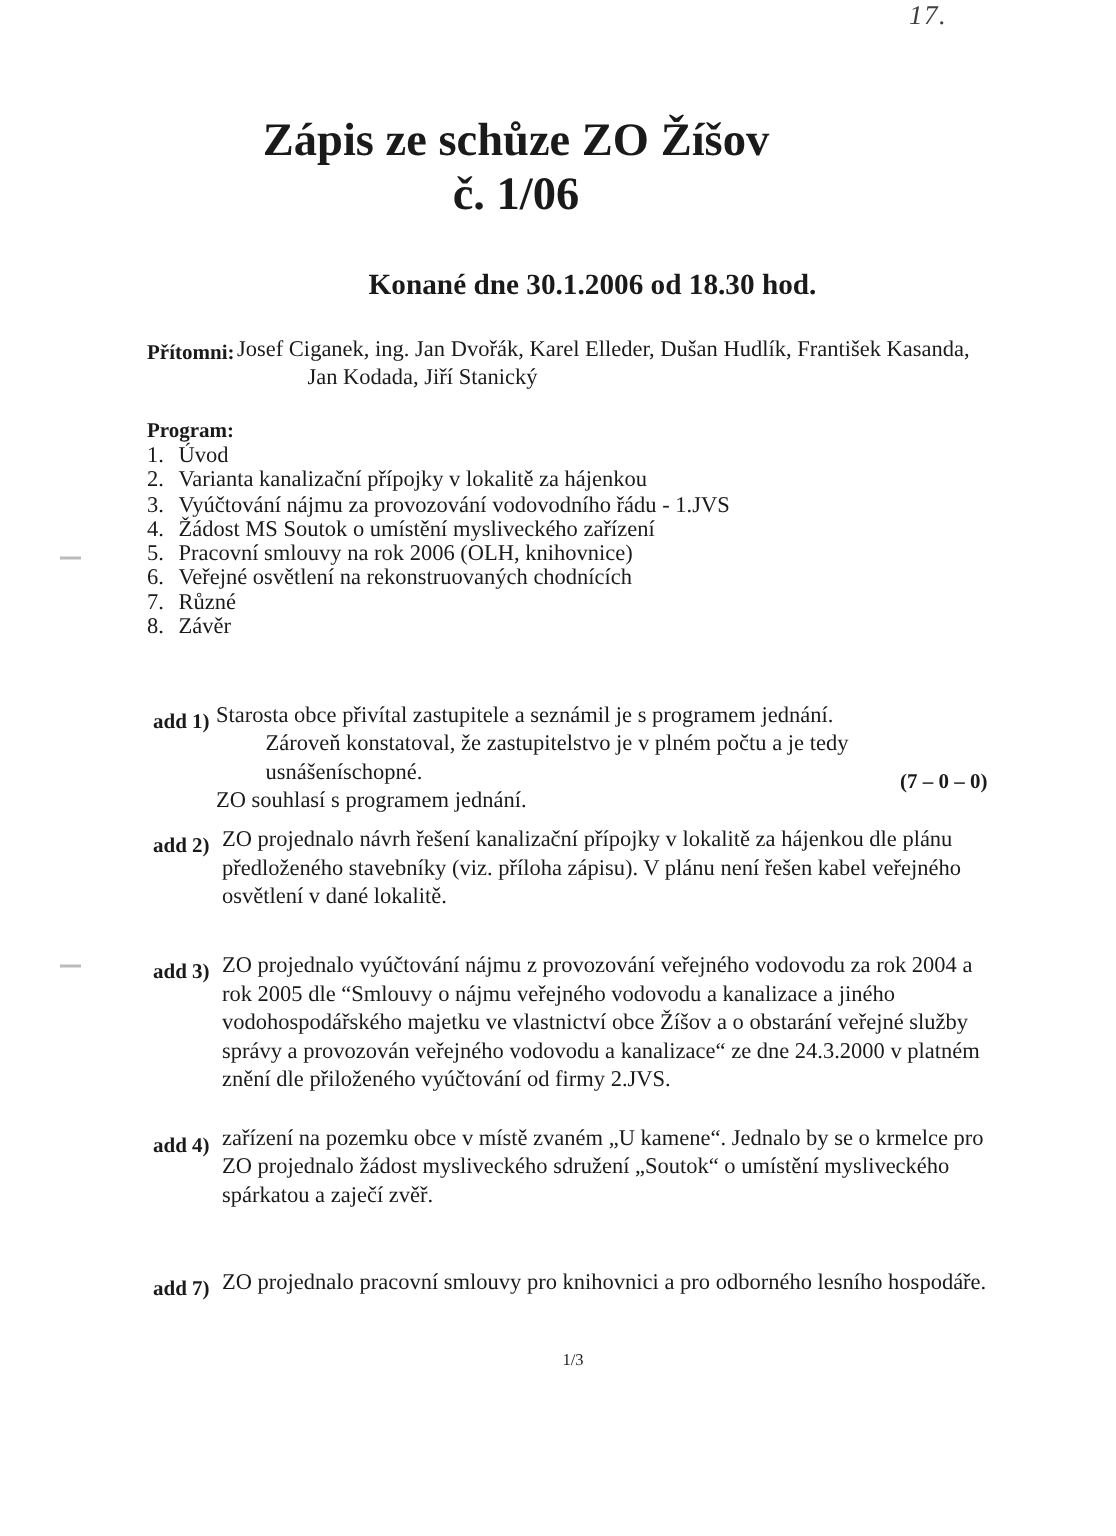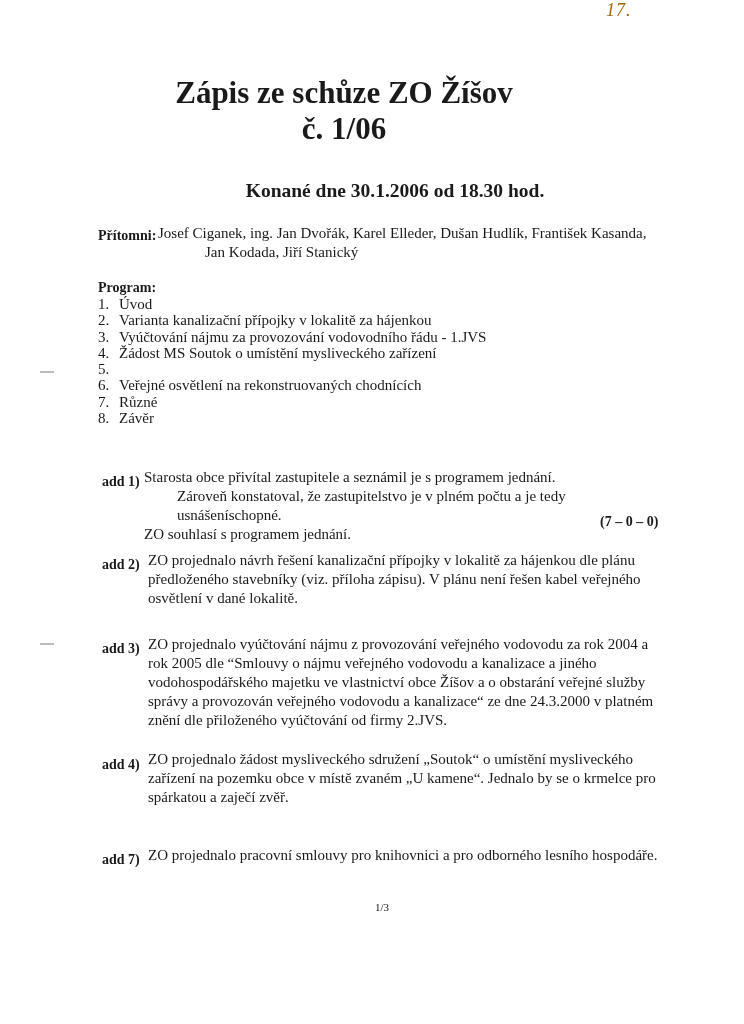--- a/index.html
+++ b/index.html
@@ -1,21 +1,21 @@
 <!DOCTYPE html>
 <html><head>
   <meta charset="utf-8">
   <style>
     html, body { margin: 0; padding: 0; }
     body {
       width: 744px; height: 1024px; background: #ffffff; position: relative; overflow: hidden;
       font-family: "Liberation Serif", "DejaVu Serif", serif; color: #1a1a1a;
     }
     .abs { position: absolute; }
-    .corner-mark { left: 606px; top: 0px; font-size: 18px; font-style: italic; color: #a16207; letter-spacing: 1px; }
+    .corner-mark { left: 606px; top: 0px; font-size: 18px; font-style: italic; color: #404040; letter-spacing: 1px; }
     .title { left: 0; width: 688px; text-align: center; font-weight: bold; font-size: 31px; line-height: 34px; }
     .title1 { top: 76px; }
     .title2 { top: 112px; }
     .meeting { left: 0; width: 790px; text-align: center; top: 180px; font-weight: bold; font-size: 19.5px; }
     .present-label { left: 98px; top: 228px; font-weight: bold; font-size: 14px; }
     .present-text { left: 158px; top: 224px; font-size: 15px; line-height: 19px; width: 500px; }
     .prog-label { left: 98px; top: 280px; font-weight: bold; font-size: 14px; }
     .prog-list { left: 98px; top: 296px; font-size: 15px; line-height: 16.3px; margin: 0; padding: 0; list-style: none; }
     .prog-list li { display: flex; }
     .prog-list .num { width: 21px; }
@@ -55,20 +55,21 @@
   <li>
       <span class="num">3.</span>
       <span>Vyúčtování nájmu za provozování vodovodního řádu - 1.JVS</span>
     </li>
   <li>
       <span class="num">4.</span>
       <span>Žádost MS Soutok o umístění mysliveckého zařízení</span>
     </li>
   <li>
       <span class="num">5.</span>
+      <span>Pracovní smlouvy na rok 2006 (OLH, knihovnice)</span>
     </li>
   <li>
       <span class="num">6.</span>
       <span>Veřejné osvětlení na rekonstruovaných chodnících</span>
     </li>
   <li>
       <span class="num">7.</span>
       <span>Různé</span>
     </li>
   <li>
@@ -96,22 +97,22 @@
 <div class="abs add-text" style="top:635px; left:148px;">
   <p>ZO projednalo vyúčtování nájmu z provozování veřejného vodovodu za rok 2004 a</p>
   <p>rok 2005 dle  “Smlouvy o nájmu veřejného vodovodu a kanalizace a jiného</p>
   <p>vodohospodářského majetku ve vlastnictví obce Žíšov a o obstarání veřejné služby</p>
   <p>správy a provozován veřejného vodovodu a kanalizace“  ze dne 24.3.2000 v platném</p>
   <p>znění dle přiloženého vyúčtování od firmy 2.JVS.</p>
 </div>
 
 <div class="abs add-label" style="top:757px;">add 4)</div>
 <div class="abs add-text" style="top:750px; left:148px;">
+  <p>zařízení na pozemku obce v místě zvaném  „U kamene“. Jednalo by se o krmelce pro</p>
   <p>ZO projednalo žádost mysliveckého sdružení „Soutok“ o umístění mysliveckého</p>
-  <p>zařízení na pozemku obce v místě zvaném  „U kamene“. Jednalo by se o krmelce pro</p>
   <p>spárkatou a zaječí zvěř.</p>
 </div>
 
 <div class="abs add-label" style="top:852px;">add 7)</div>
 <div class="abs add-text" style="top:846px; left:148px;">
   <p>ZO projednalo pracovní smlouvy pro knihovnici a pro odborného lesního hospodáře.</p>
 </div>
 
 <div class="abs page-num">1/3</div>
 

